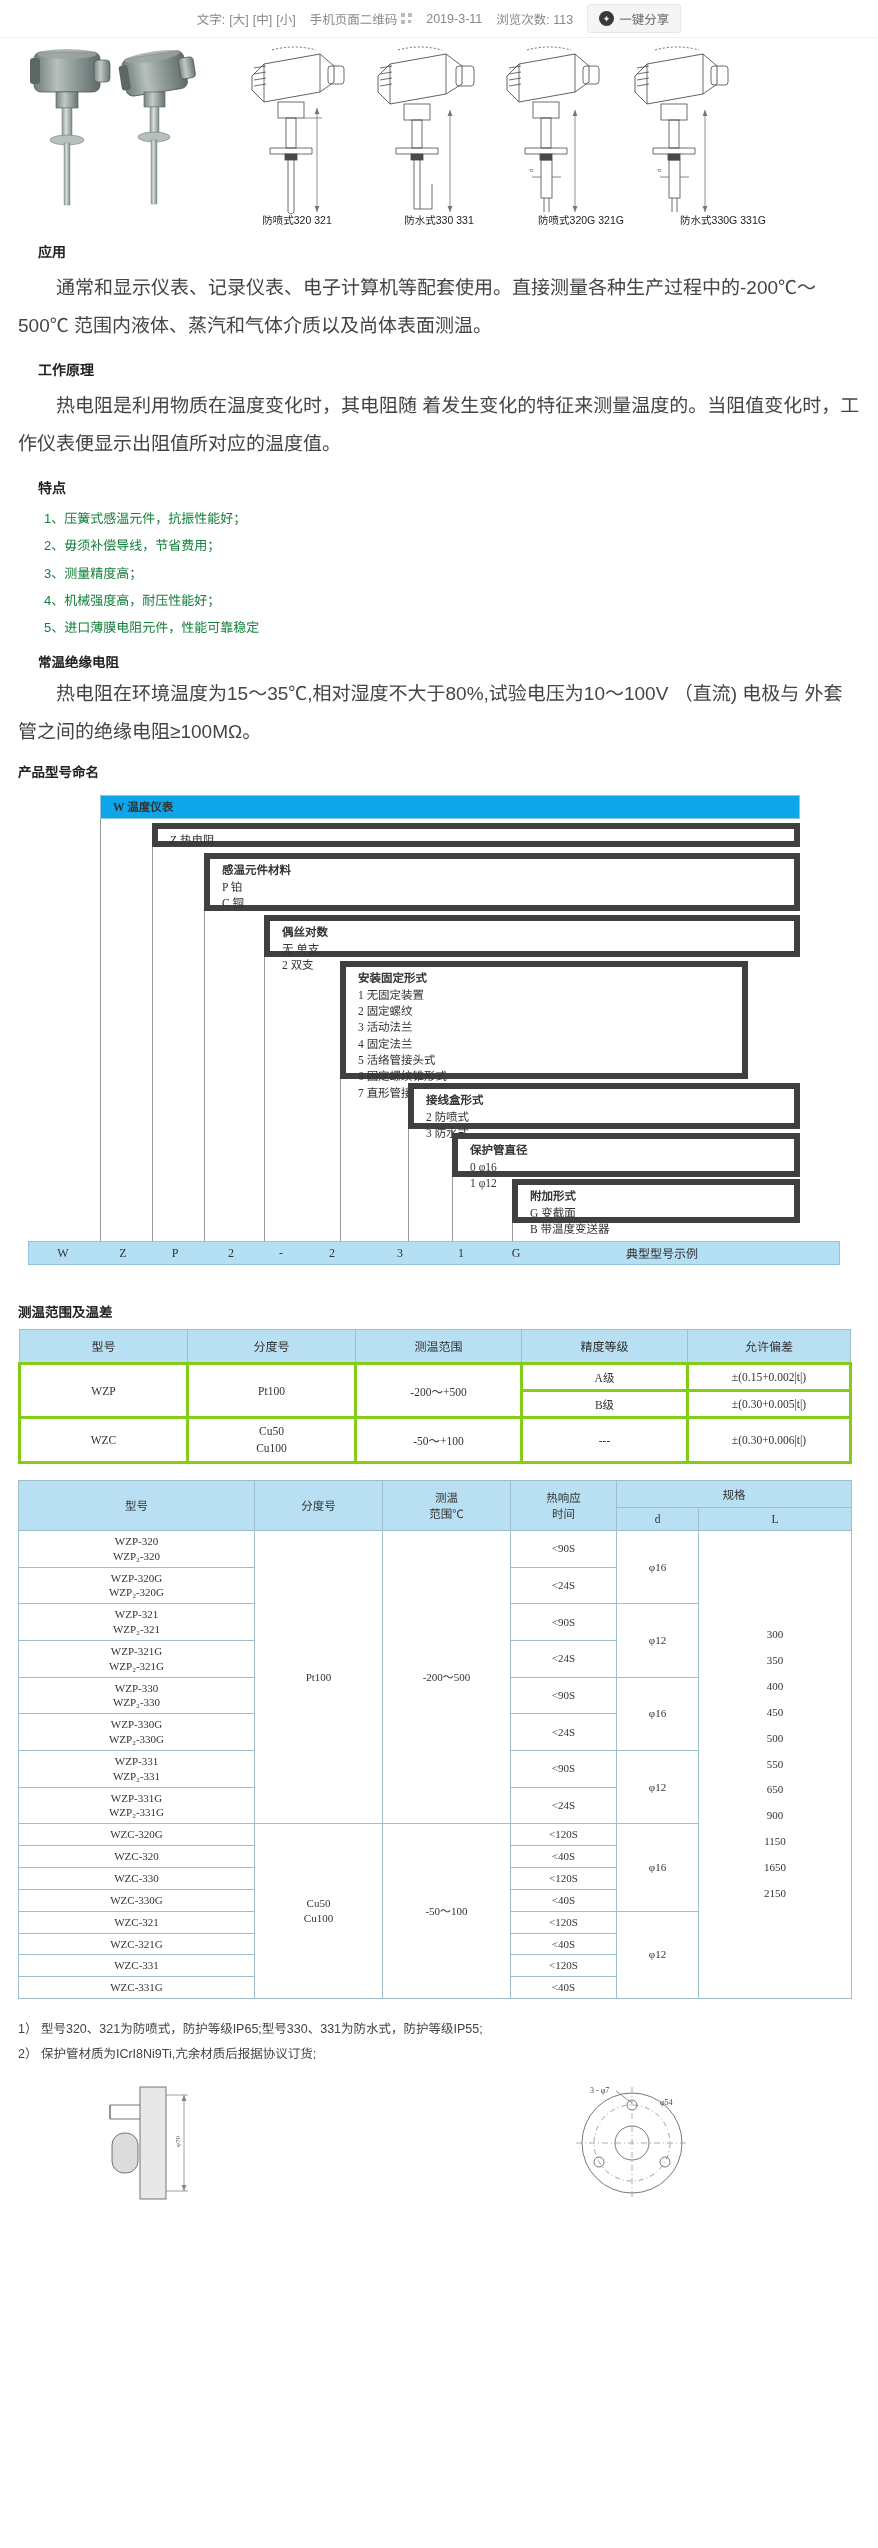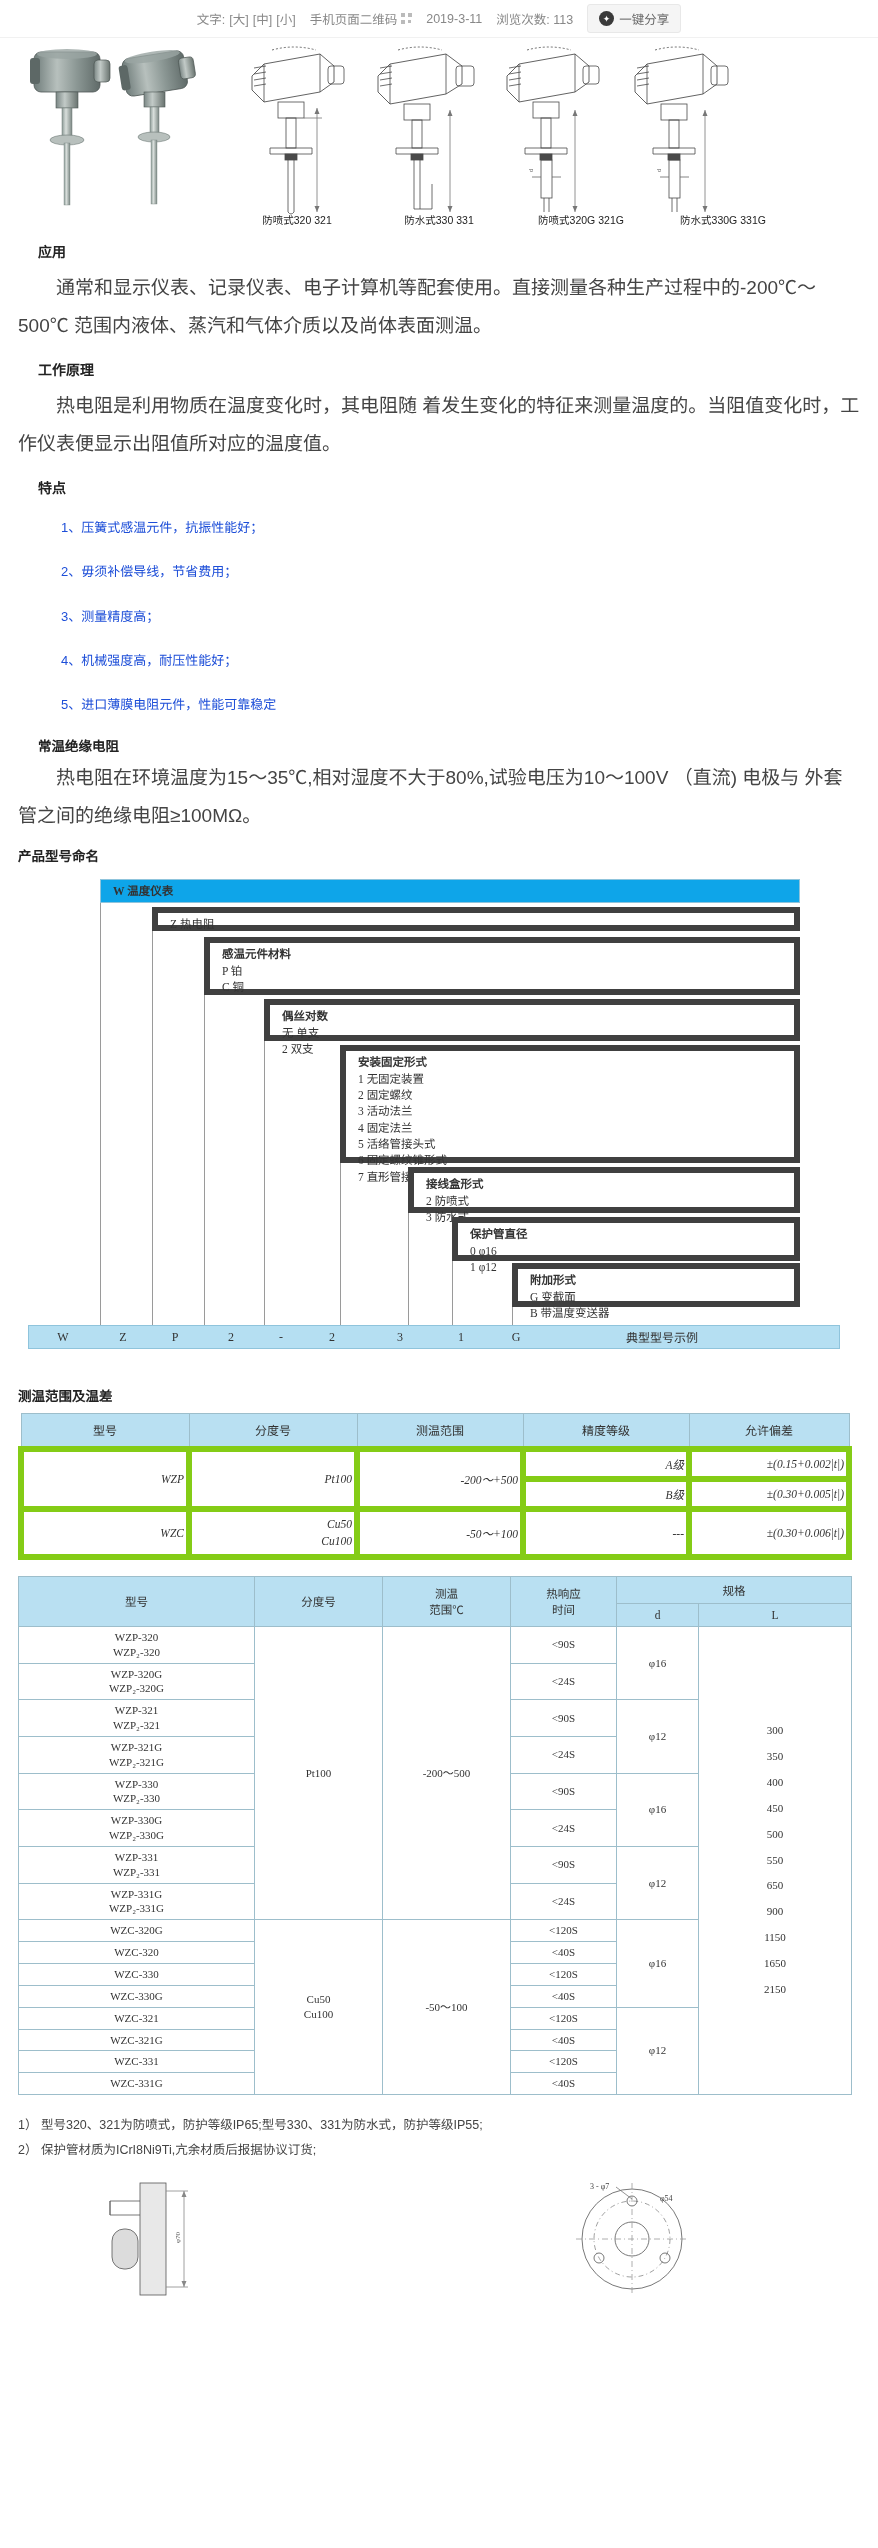--- a/index.html
+++ b/index.html
@@ -65,22 +65,22 @@
     font-size:14px; font-weight:bold; color:#222;
     margin: 14px 0 8px 20px;
   }
   p.para {
     font-family:"Liberation Sans", sans-serif;
     font-size:19px; color:#444; line-height:2.0;
     margin: 0 0 2px 0; text-indent:2em;
   }
   p.item {
     font-family:"Liberation Sans", sans-serif;
-    font-size:13px; color:#1d4ed8; line-height:2.1;
-    margin:17px; text-indent:2em;
+    font-size:13px; color:#15803d; line-height:2.1;
+    margin:0; text-indent:2em;
   }
   h3.sub {
     font-family:"Liberation Sans", sans-serif;
     font-size:13.5px; font-weight:bold; color:#222;
     margin: 10px 0 4px 0;
   }
   h3.sub.indent { margin-left:20px; }
 
   
   .naming { position:relative; margin: 10px 0 4px 0; height:500px; }
@@ -103,21 +103,21 @@
   
   table.spec {
     border-collapse:collapse; width:834px; margin:8px 0 0 18px;
     font-family:"Liberation Serif", serif; font-size:11.5px; color:#333;
   }
   table.spec th {
     background:#b9e0f2; border:1px solid #9dbecb; font-weight:normal;
     padding:7px 2px; text-align:center; font-size:12px;
   }
   table.spec td {
-    border:6px solid #84cc16; padding:4px 2px; text-align:right;font-style:italic;
+    border:3px solid #84cc16; padding:4px 2px; text-align:center;
   }
   table.spec td.tall { padding:8px 2px; }
 
   table.spec2 {
     border-collapse:collapse; width:834px; margin:16px 0 0 18px;
     font-family:"Liberation Serif", serif; font-size:11px; color:#333;
   }
   table.spec2 th {
     background:#b9e0f2; border:1px solid #9dbecb; font-weight:normal;
     padding:5px 2px; text-align:center; font-size:11.5px;
@@ -343,21 +343,21 @@
     <div>P 铂</div>
     <div>C 铜</div>
   </div>
 
   <div class="nbox" style="left:264px; top:124px; width:536px; height:42px;">
     <b>偶丝对数</b>
     <div>无 单支</div>
     <div>2 双支</div>
   </div>
 
-  <div class="nbox" style="left:340px; top:170px; width:460px; height:118px;">
+  <div class="nbox" style="left:340px; top:170px; width:408px; height:118px;">
     <b>安装固定形式</b>
     <div>1 无固定装置</div>
     <div>2 固定螺纹</div>
     <div>3 活动法兰</div>
     <div>4 固定法兰</div>
     <div>5 活络管接头式</div>
     <div>6 固定螺纹锥形式</div>
     <div>7 直形管接头式</div>
   </div>
 

